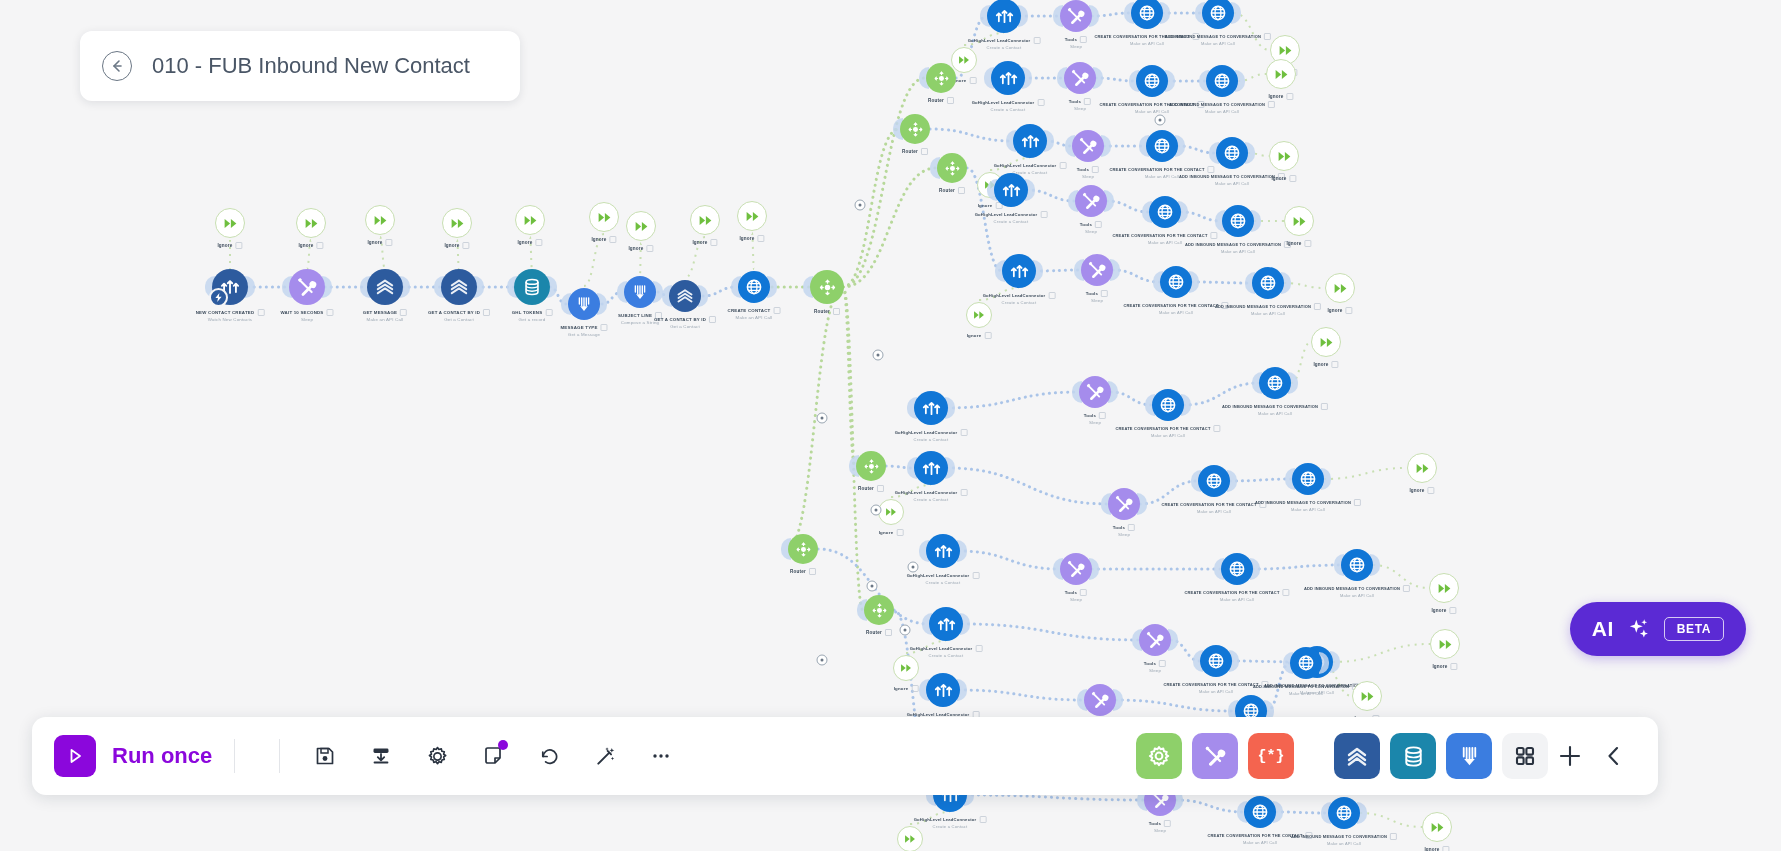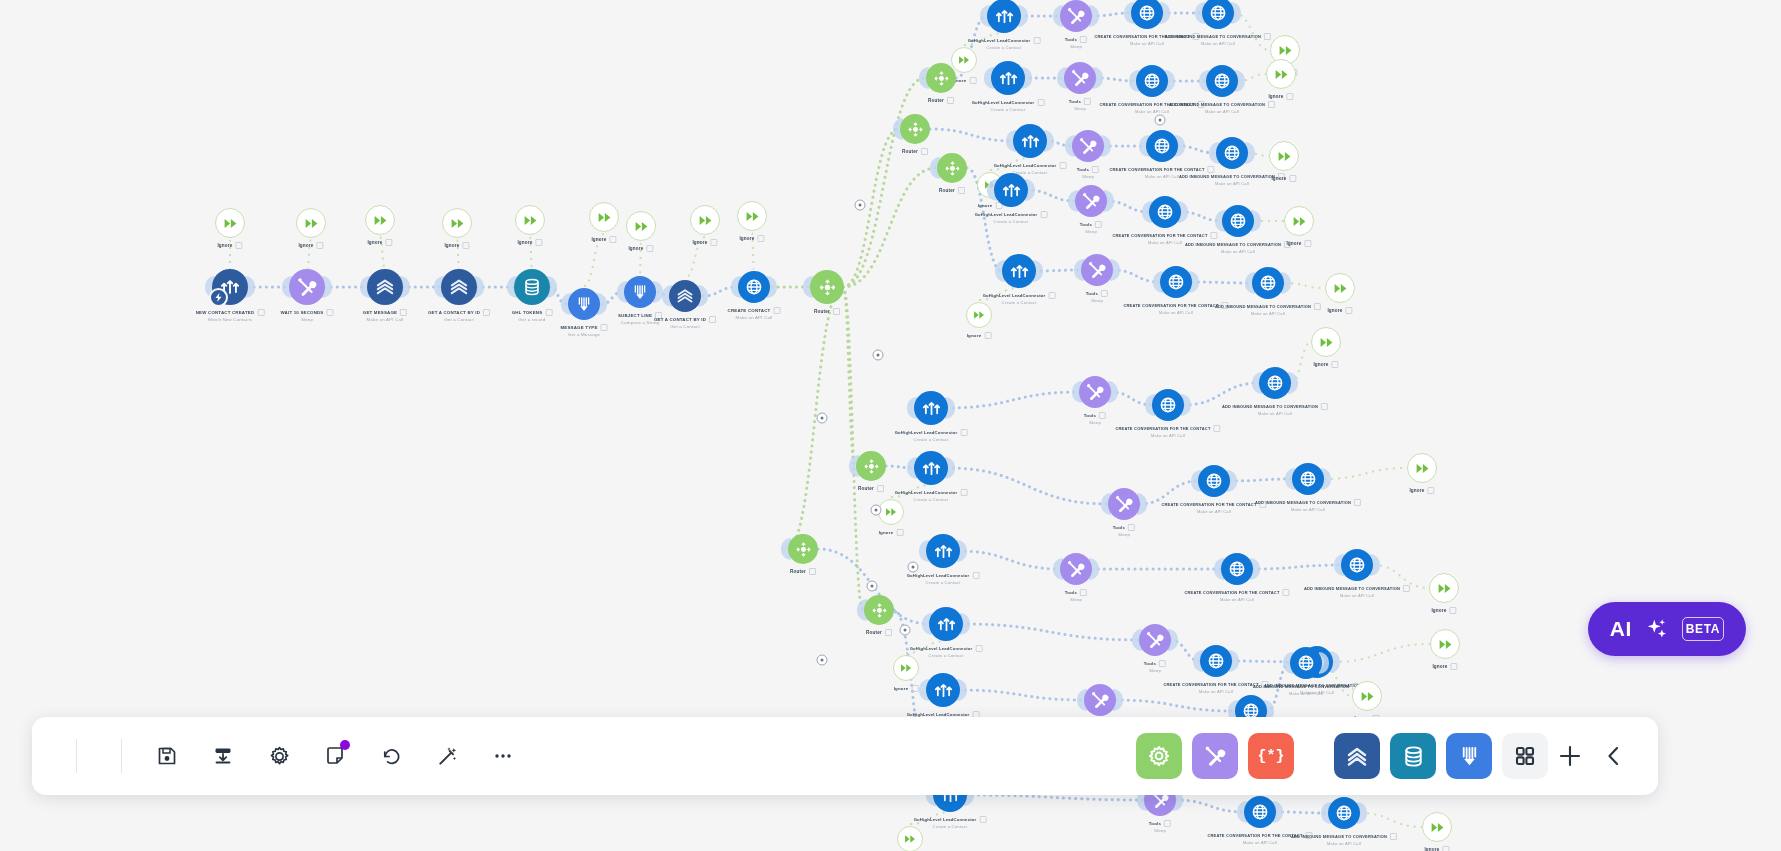--- a/index.html
+++ b/index.html
@@ -119,21 +119,21 @@
     height: 54px; padding: 0 22px;
     border-radius: 27px; background: #5b2ad4;
     display: flex; align-items: center; gap: 12px;
     box-shadow: 0 3px 12px rgba(91,42,212,.3);
     cursor: pointer; z-index: 45;
   }
   #ai-pill .ai-text { color: #fff; font-size: 21px; font-weight: 600; letter-spacing: .5px; }
   #ai-pill .beta {
     color: #fff; font-size: 12px; font-weight: 700; letter-spacing: .6px;
     border: 1.4px solid rgba(255,255,255,.75);
-    border-radius: 5px; padding: 4px 3px;
+    border-radius: 5px; padding: 4px 12px;
   }
 
   
   #toolbar {
     position: absolute; left: 32px; bottom: 56px;
     width: 1626px; height: 78px;
     background: #fff; border-radius: 14px;
     box-shadow: 0 3px 16px rgba(20,30,50,.12);
     display: flex; align-items: center;
     padding: 0 22px; gap: 0;
@@ -1162,33 +1162,50 @@
         </div>
         <div class="mini-dot" style="left: 905px; top: 630px;">
           <i></i>
         </div>
         <div class="mini-dot" style="left: 1160px; top: 120px;">
           <i></i>
         </div>
       </div>
   </div>
 
+  <div id="title-card">
+    <div id="back-btn">
+      <svg width="16" height="16" viewBox="0 0 16 16">
+        <path d="M10 3 L5 8 L10 13" fill="none" stroke="#6b7785" stroke-width="1.6" stroke-linecap="round" stroke-linejoin="round"></path>
+        <path d="M5 8 H12" fill="none" stroke="#6b7785" stroke-width="1.6" stroke-linecap="round"></path>
+      </svg>
+    </div>
+    <div id="title-text">010 - FUB Inbound New Contact</div>
+  </div>
 
   <div id="ai-pill">
     <span class="ai-text">AI</span>
     <svg width="26" height="26" viewBox="0 0 24 24">
       <path d="M9.5 3.5 L11 8 L15.5 9.5 L11 11 L9.5 15.5 L8 11 L3.5 9.5 L8 8 Z" fill="#fff"></path>
       <path d="M16.5 12.5 L17.5 15.2 L20.2 16.2 L17.5 17.2 L16.5 19.9 L15.5 17.2 L12.8 16.2 L15.5 15.2 Z" fill="#fff"></path>
       <path d="M16.8 3 L17.5 5 L19.5 5.7 L17.5 6.4 L16.8 8.4 L16.1 6.4 L14.1 5.7 L16.1 5 Z" fill="#fff"></path>
     </svg>
     <span class="beta">BETA</span>
   </div>
 
   <div id="toolbar">
 
+    <div id="run-once">
+      <div id="run-btn">
+        <svg width="20" height="20" viewBox="0 0 20 20">
+          <path d="M6.5 4 L15 10 L6.5 16 Z" fill="none" stroke="#fff" stroke-width="1.8" stroke-linejoin="round"></path>
+        </svg>
+      </div>
+      <span id="run-label">Run once</span>
+    </div>
 
     <div class="tb-divider"></div>
 
 
     <div class="tb-divider"></div>
 
     <div id="icon-group">
 
       <div class="tb-icon">
         <svg width="22" height="22" viewBox="0 0 22 22">

